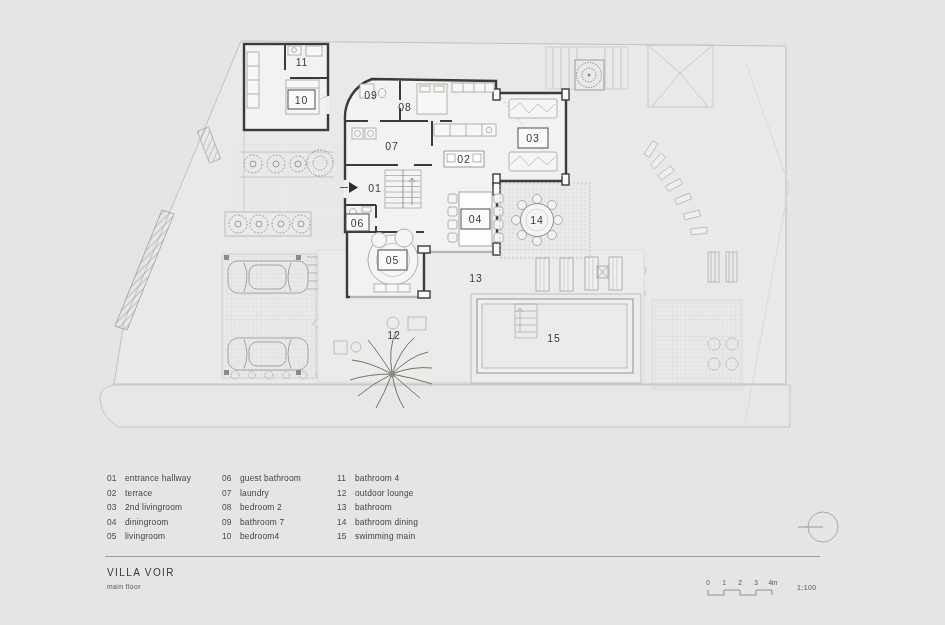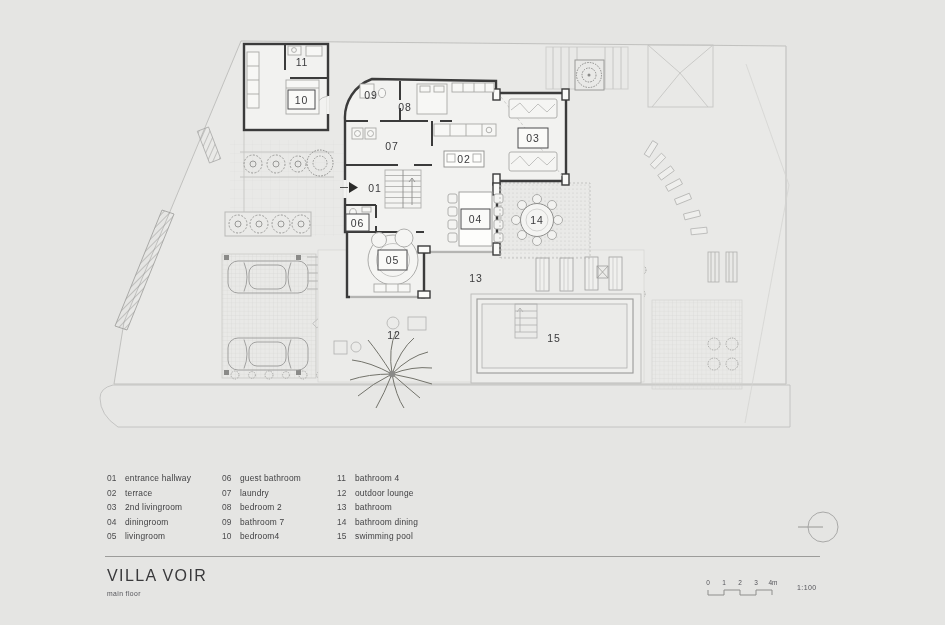--- a/index.html
+++ b/index.html
@@ -15,21 +15,21 @@
   .plate{fill:#fafaf8;stroke:#4c4c4e;stroke-width:1;}
   
   .legend{position:absolute;left:107px;top:471px;display:flex;color:#454547;}
   .legend-col{width:115px;}
   .legend-row{display:flex;line-height:14.6px;font-size:8.4px;letter-spacing:.2px;}
   .legend-num{width:18px;color:#4c4c4e;}
   .legend-label{color:#3f3f41;text-align:center;}
   
   .divider{position:absolute;left:105px;top:556px;width:715px;height:1px;background:#9c9c9a;}
   .titleblock{position:absolute;left:107px;top:567px;}
-  .doc-title{font-size:16px;letter-spacing:1.4px;color:#39393b;}
+  .doc-title{font-size:10px;letter-spacing:1.4px;color:#39393b;}
   .doc-subtitle{font-size:6.8px;letter-spacing:.4px;color:#55555a;margin-top:5px;}
   .scalebar{position:absolute;left:700px;top:574px;}
   .scalebar text{font-size:6.5px;fill:#55555a;text-anchor:middle;font-family:"Liberation Sans",sans-serif;}
   .ratio{position:absolute;left:797px;top:584px;font-size:7px;letter-spacing:.4px;color:#55555a;}
   .north{position:absolute;left:790px;top:505px;}
 </style>
 </head>
 <body>
 
 <svg id="plan-svg" width="945" height="460" viewBox="0 0 945 460">
@@ -499,21 +499,21 @@
     <div class="legend-row">
         <span class="legend-num">13</span>
         <span class="legend-label">bathroom</span>
       </div>
     <div class="legend-row">
         <span class="legend-num">14</span>
         <span class="legend-label">bathroom dining</span>
       </div>
     <div class="legend-row">
         <span class="legend-num">15</span>
-        <span class="legend-label">swimming pool</span>
+        <span class="legend-label">swimming main</span>
       </div>
   </div>
 </div>
 
 <div class="divider"></div>
 
 <div class="titleblock">
   <div class="doc-title">VILLA VOIR</div>
   <div class="doc-subtitle">main floor</div>
 </div>

